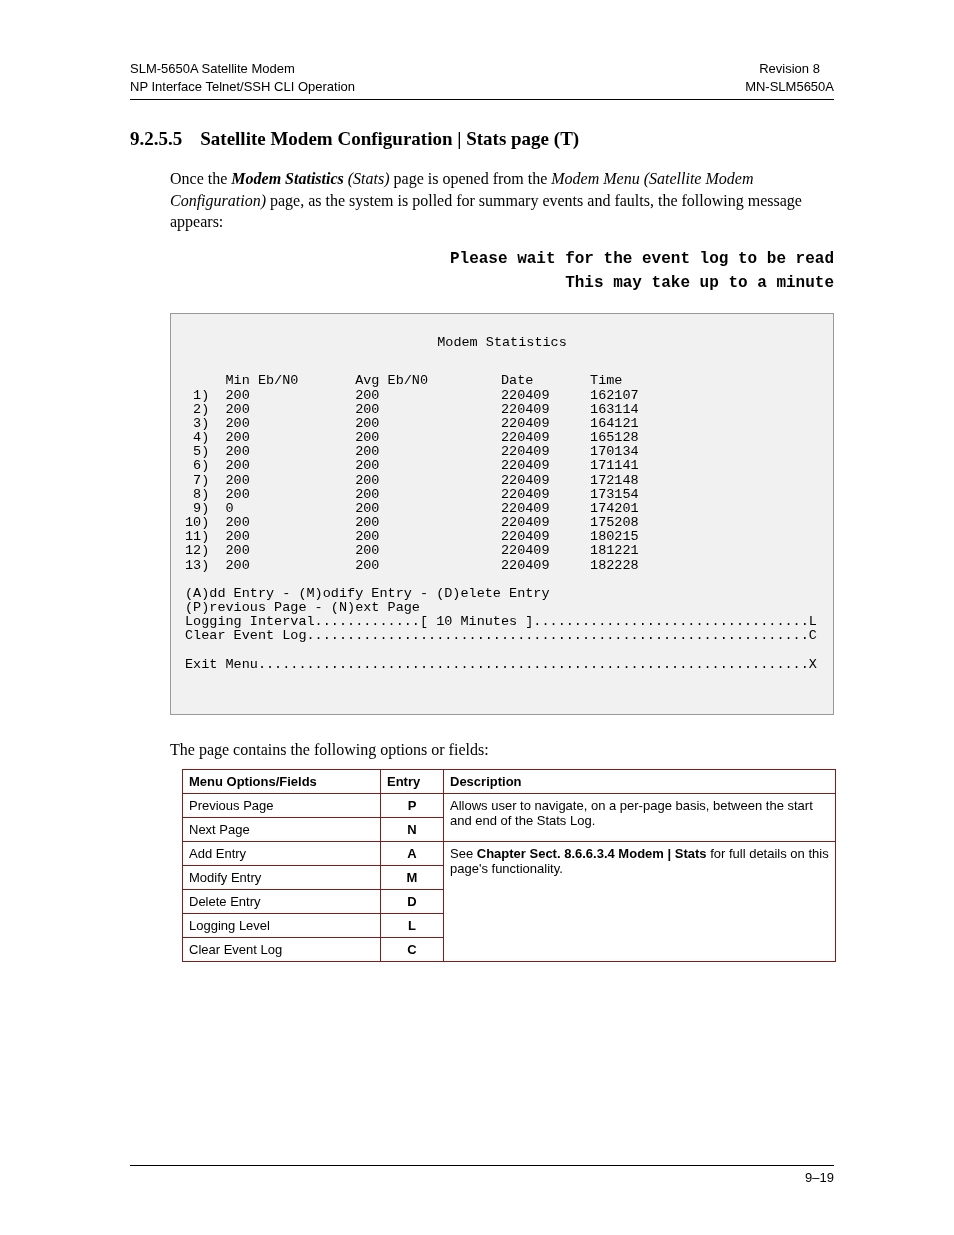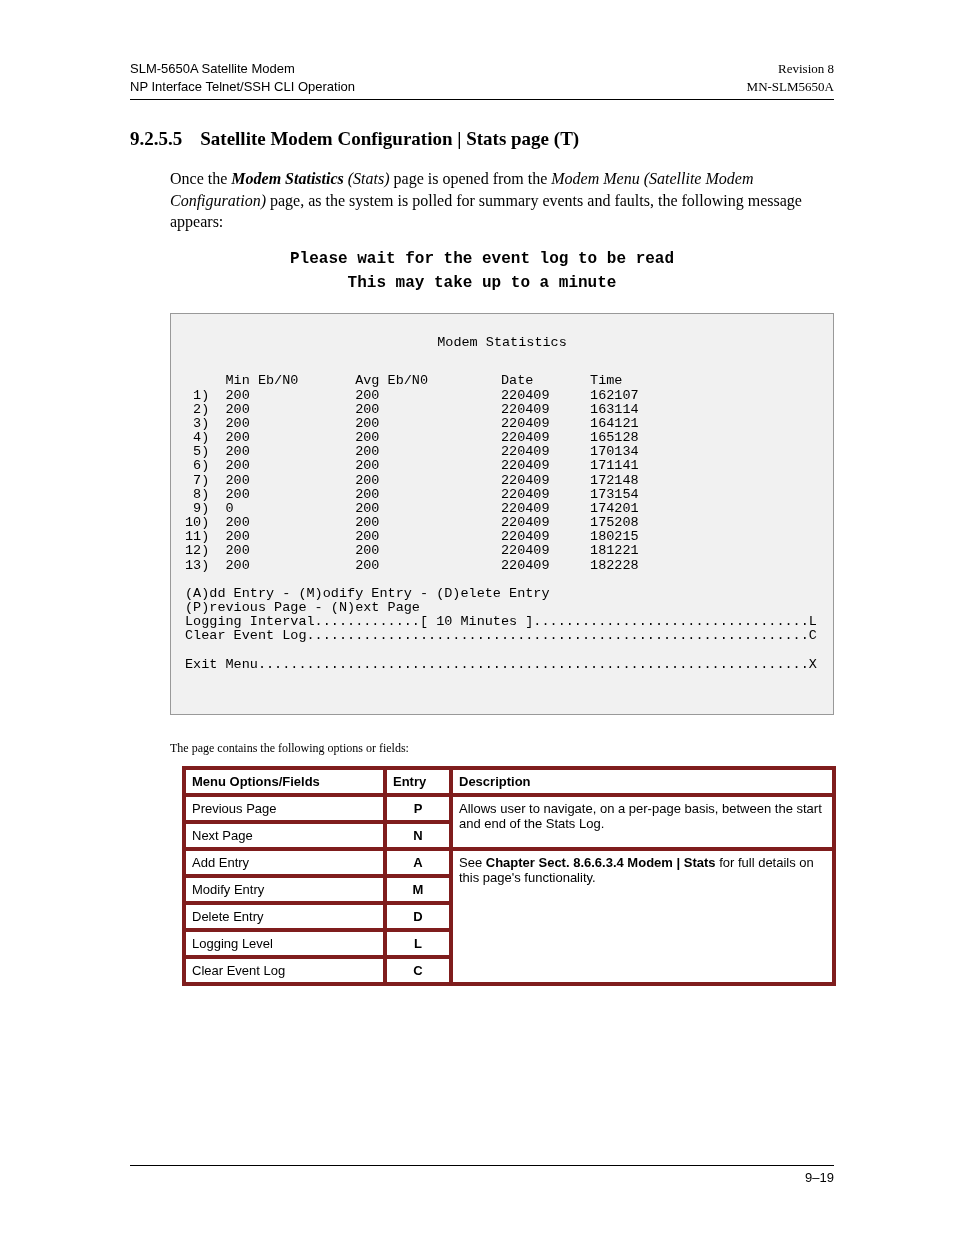--- a/index.html
+++ b/index.html
@@ -41,21 +41,21 @@
   .body-text {
     font-size: 16px;
     line-height: 1.35;
     margin: 0 0 14px 0;
     text-indent: 0;
     padding-left: 40px;
   }
   .bolditalic { font-weight: bold; font-style: italic; }
   .italic { font-style: italic; }
   .wait-block {
-    text-align: center;
+    text-align: right;
     font-family: "Courier New", Courier, monospace;
     font-weight: bold;
     font-size: 16px;
     line-height: 1.5;
     margin: 8px 0 18px 0;
   }
   .terminal {
     margin-left: 40px;
     border: 1px solid #999;
     background: #f1f1f1;
@@ -63,32 +63,32 @@
     font-family: "Courier New", Courier, monospace;
     font-size: 13.5px;
     line-height: 1.05;
     white-space: pre;
   }
   .terminal-title {
     text-align: center;
     margin-bottom: 10px;
   }
   .options-intro {
-    font-size: 12px;
+    font-size: 16px;
     margin: 26px 0 10px 40px;
   }
   table.options {
     border-collapse: collapse;
     margin-left: 52px;
     font-family: Arial, Helvetica, sans-serif;
     font-size: 13px;
     width: 654px;
   }
   table.options th, table.options td {
-    border: 4px solid #7f1d1d;
+    border: 1px solid #7f1d1d;
     padding: 4px 6px;
     vertical-align: top;
     text-align: left;
   }
   table.options th {
     font-weight: bold;
   }
   table.options td.center { text-align: center; font-weight: bold; }
   .footer {
     position: absolute;
@@ -110,21 +110,21 @@
 </head>
 <body>
 
 <div class="page">
 
   <div class="header-row">
     <div>
       <div>SLM-5650A Satellite Modem</div>
       <div>NP Interface Telnet/SSH CLI Operation</div>
     </div>
-    <div style="text-align:right;font-family:Liberation Serif, serif;">
+    <div style="text-align:center;">
       <div>Revision 8</div>
       <div>MN-SLM5650A</div>
     </div>
   </div>
   <hr class="header-rule">
 
   <h3 class="section-heading">
     <span class="num">9.2.5.5</span><span>Satellite Modem Configuration | Stats page (T)</span>
   </h3>
 

